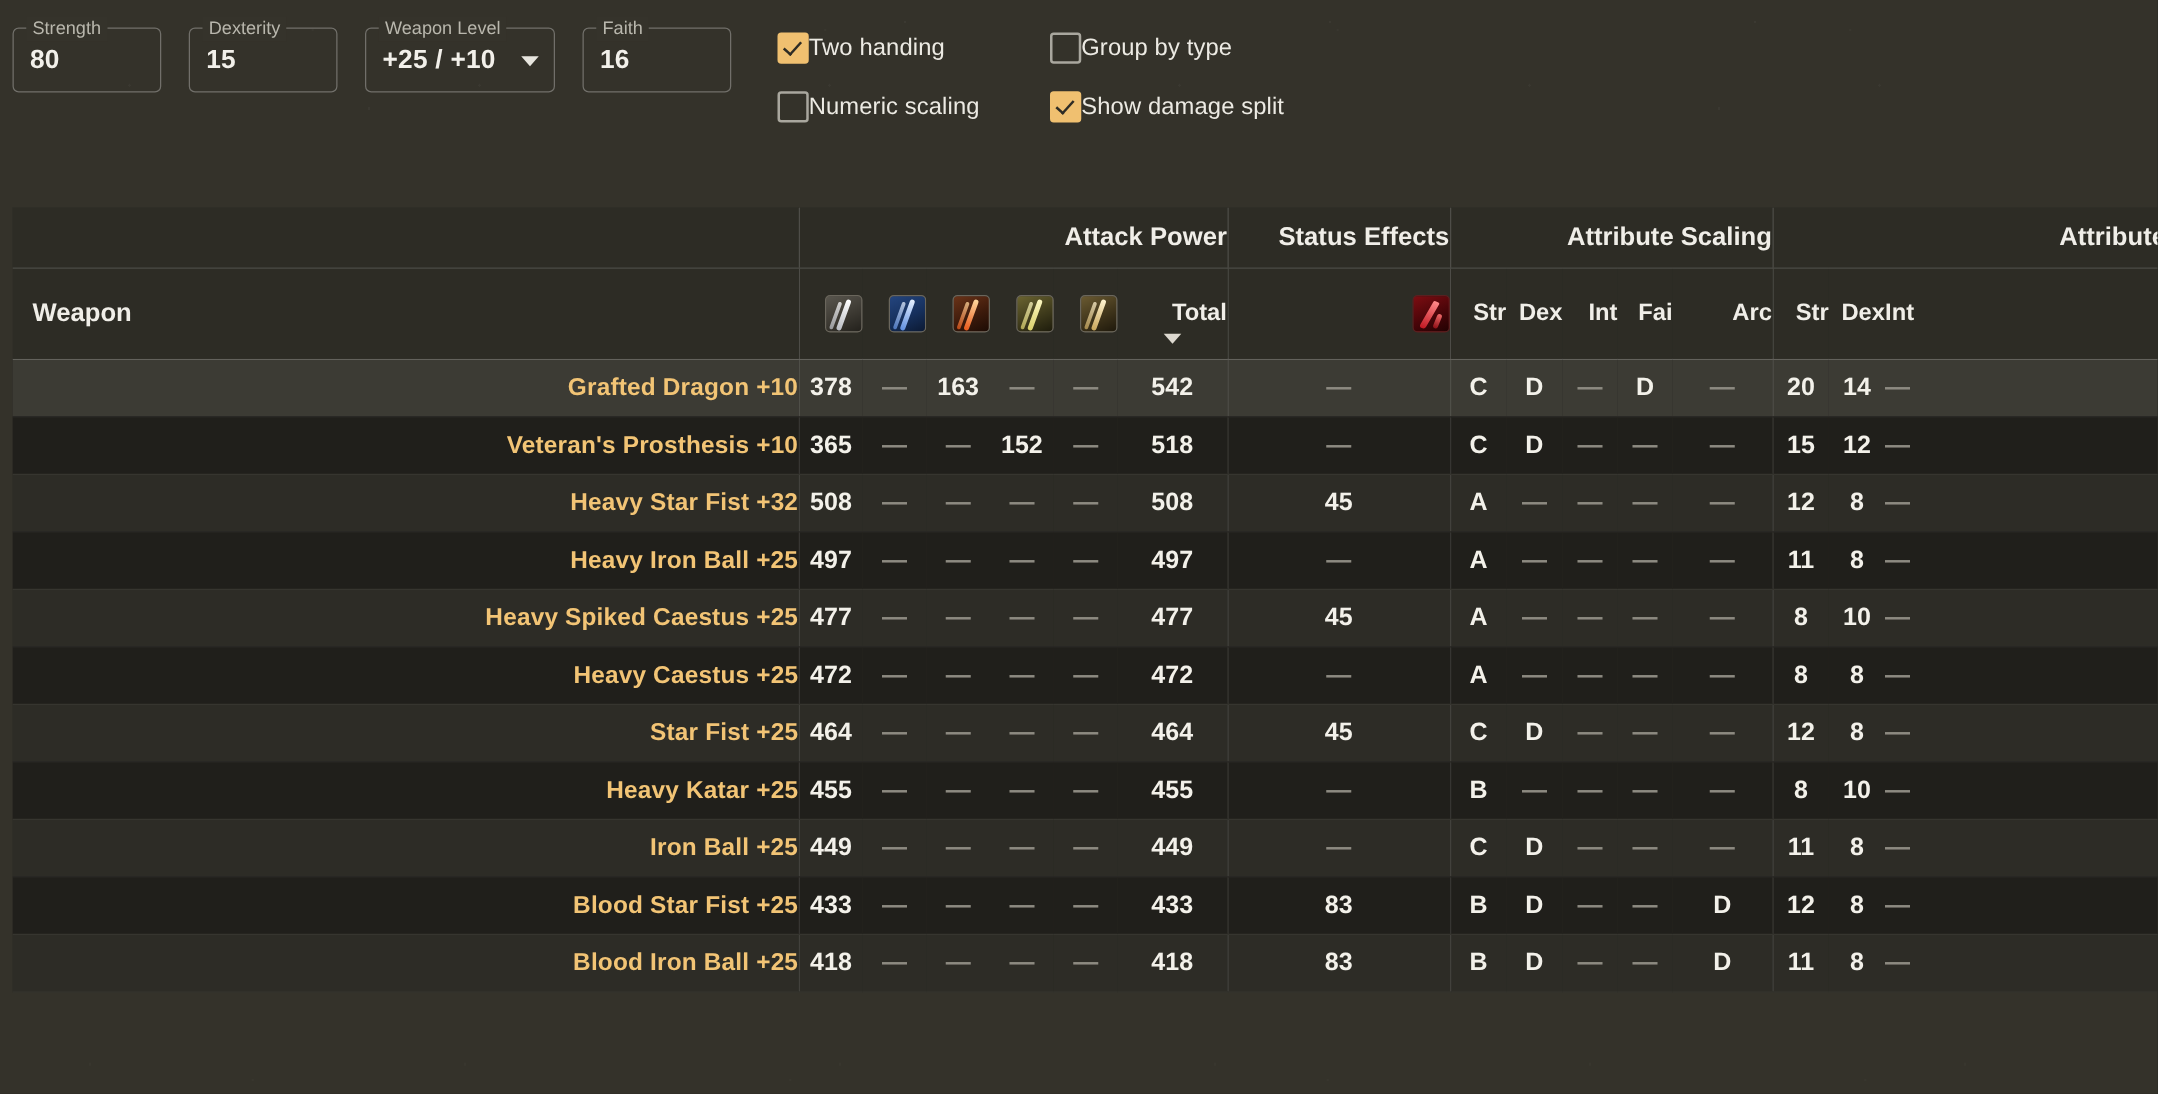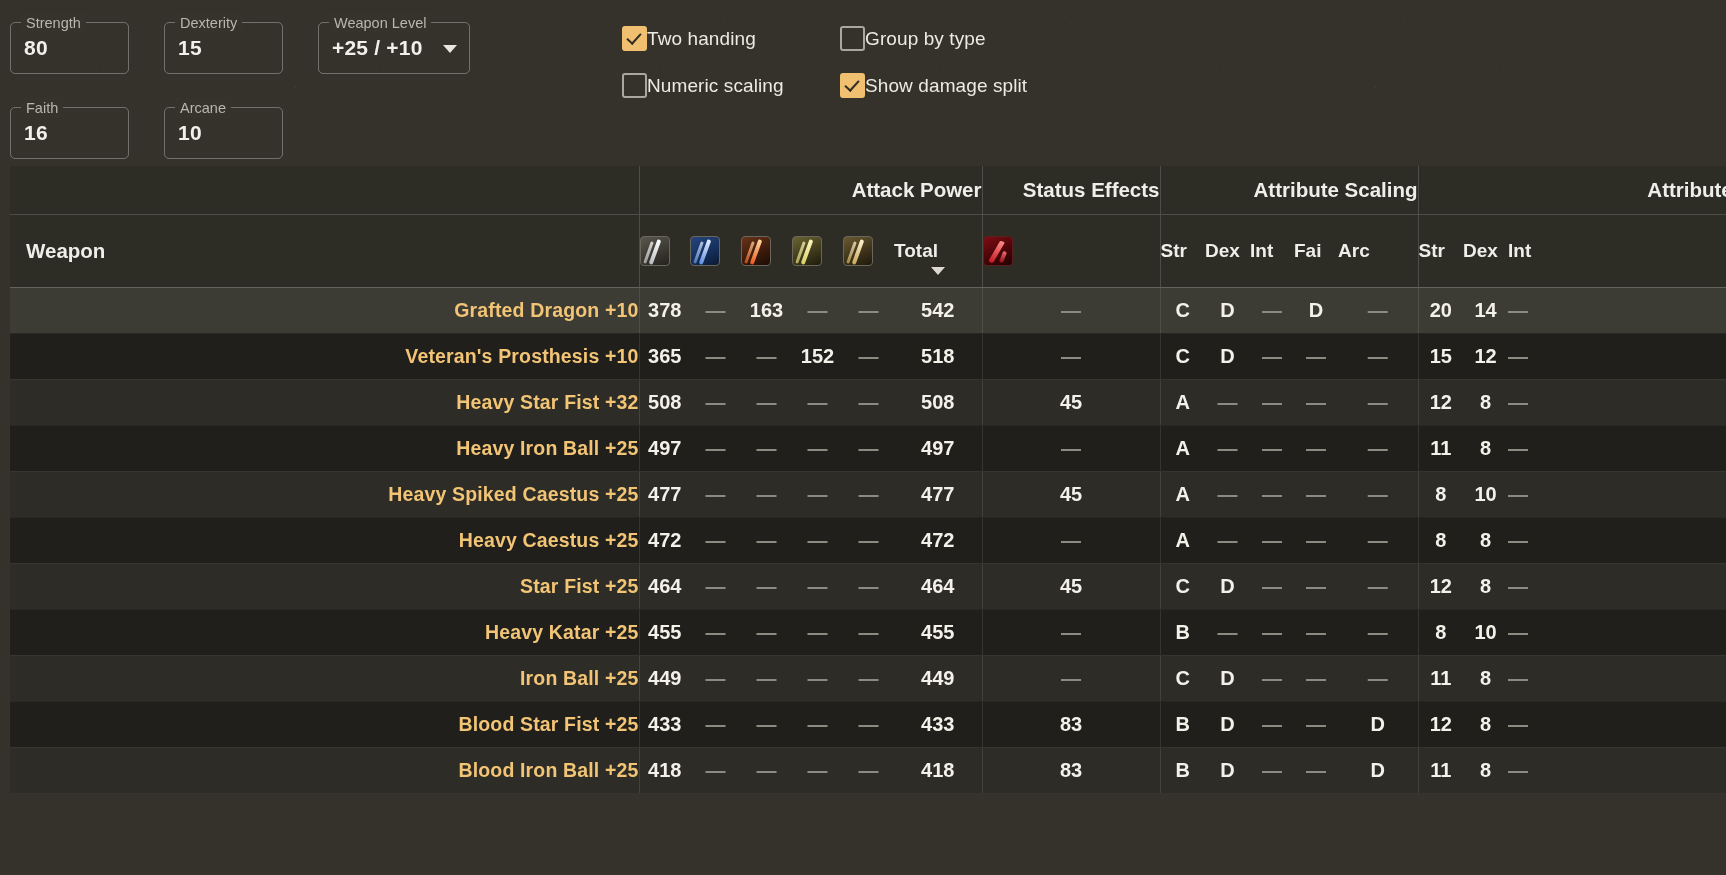--- a/index.html
+++ b/index.html
@@ -34,21 +34,21 @@
     height: 162px;
     padding: 12px 10px 0 10px;
     display: flex;
     align-items: flex-start;
   }
 
   .fields-block {
     display: flex;
     flex-wrap: wrap;
     width: 600px;
-    gap: 13px;
+    gap: 0;
   }
 
   .field {
     position: relative;
     width: 119px;
     height: 52px;
     margin: 10px 22px 10px 0;
     border: 1px solid rgba(255,255,255,0.30);
     border-radius: 5px;
     display: flex;
@@ -165,21 +165,21 @@
     background: #2d2c25;
     border-bottom: 1px solid rgba(255,255,255,0.16);
   }
   th.vsep { border-left: 1px solid rgba(255,255,255,0.16); }
 
   
   tr.subrow th {
     height: 73px;
     font-size: 19px;
     color: #f0eee8;
-    text-align: left;
+    text-align: right;
     background: #2d2c25;
     border-bottom: 1px solid rgba(255,255,255,0.20);
     font-weight: 700;
     position: relative;
   }
   tr.subrow th.weaponhdr {
     text-align: left;
     padding-left: 16px;
     font-size: 20.5px;
   }
@@ -310,24 +310,20 @@
       <span class="field-label">Weapon Level</span>
       <span class="field-value">+25 / +10</span>
       <span class="caret-down"></span>
     </div>
 
     <div class="field">
       <span class="field-label">Faith</span>
       <span class="field-value">16</span>
     </div>
 
-    <div class="field">
-      <span class="field-label">Arcane</span>
-      <span class="field-value">10</span>
-    </div>
 
   </div>
 
   <div class="checkbox-block">
 
     <div class="cb-row">
       <span class="cb-box on"></span>
       <span class="cb-label">Two handing</span>
     </div>
 

